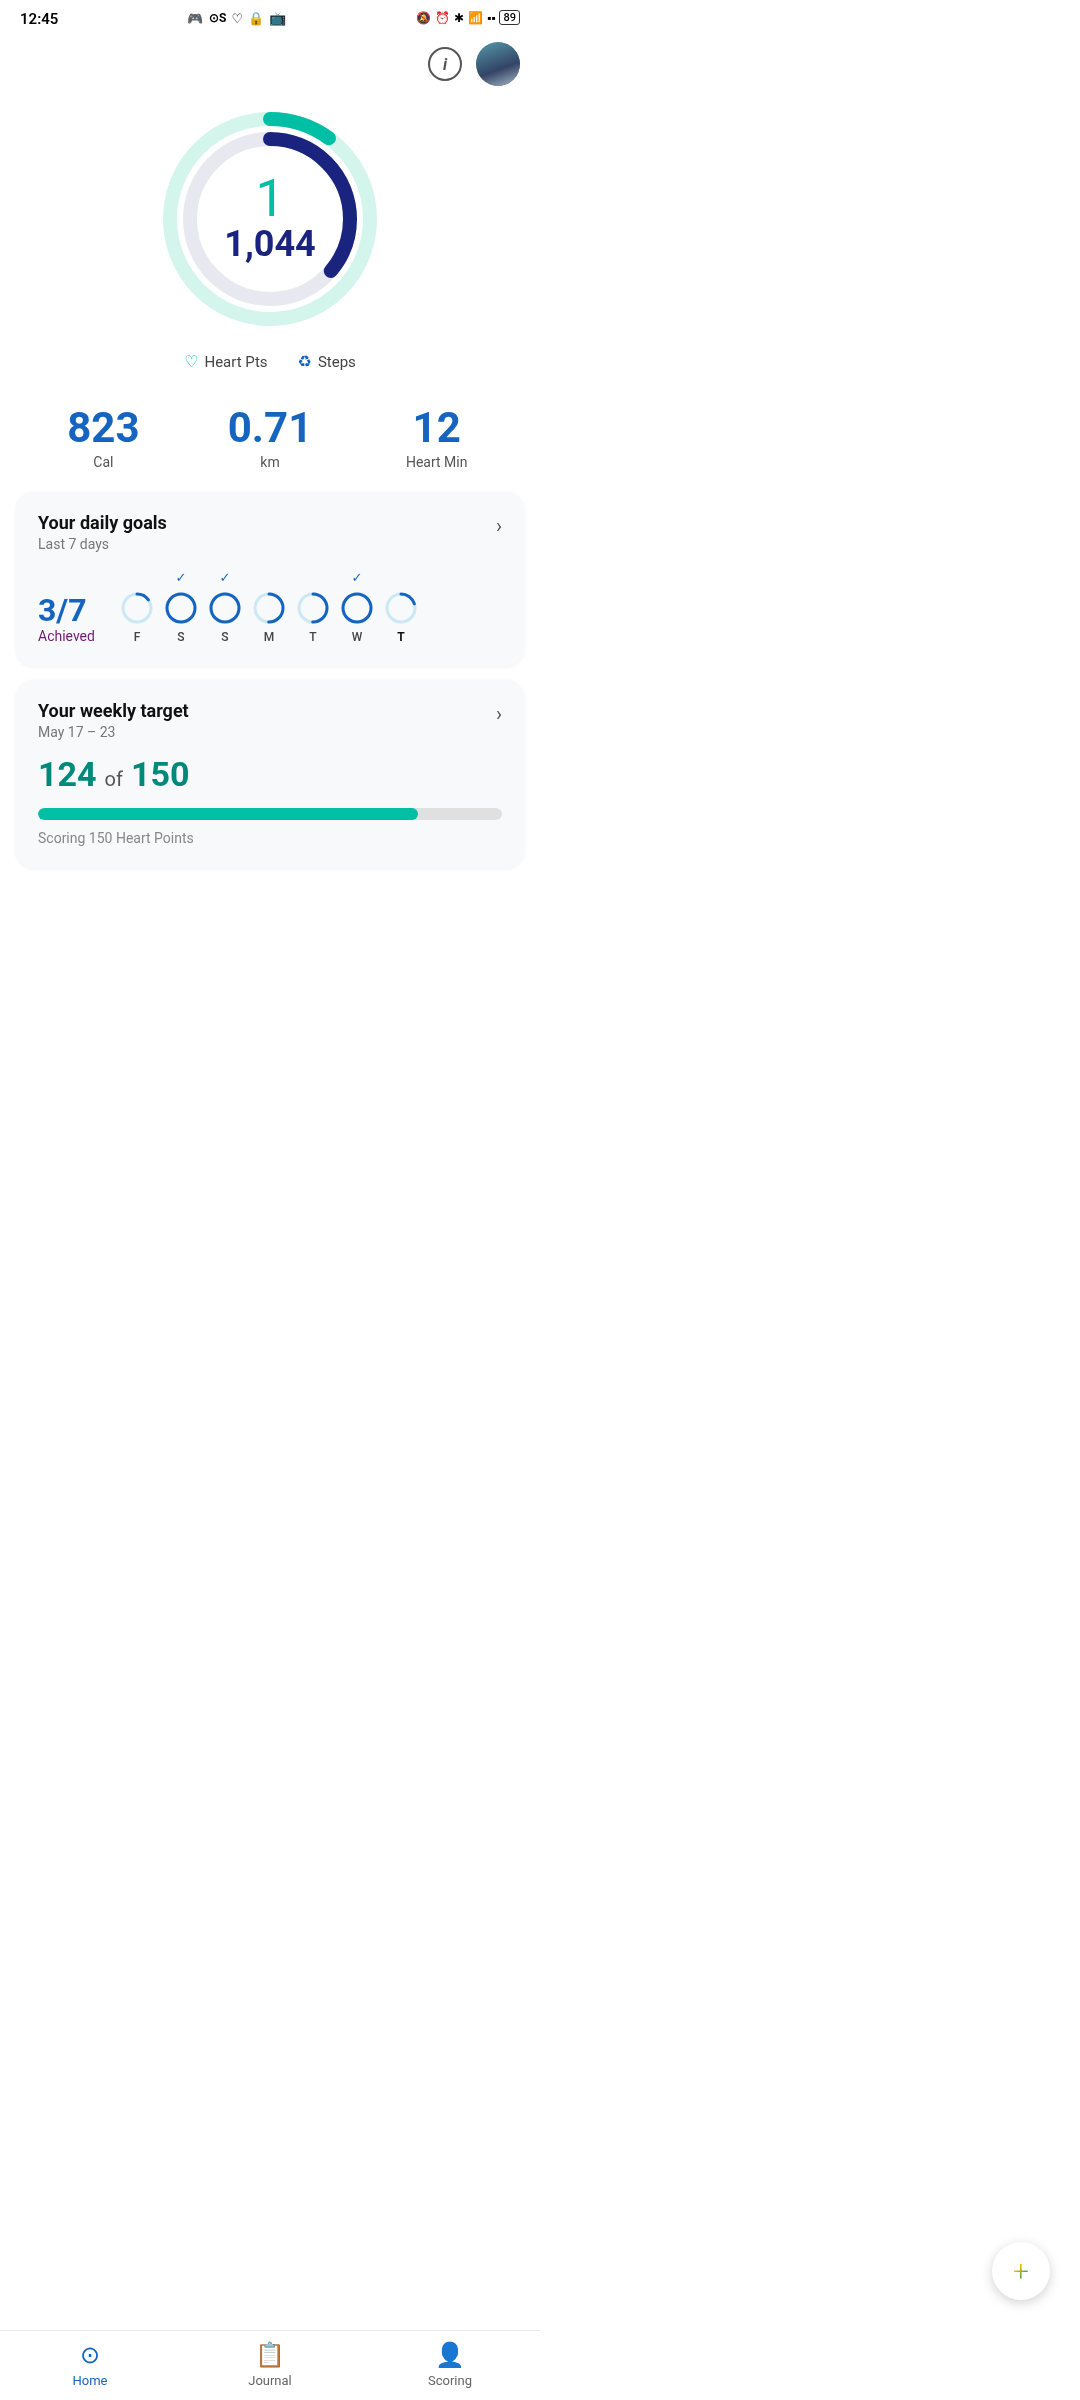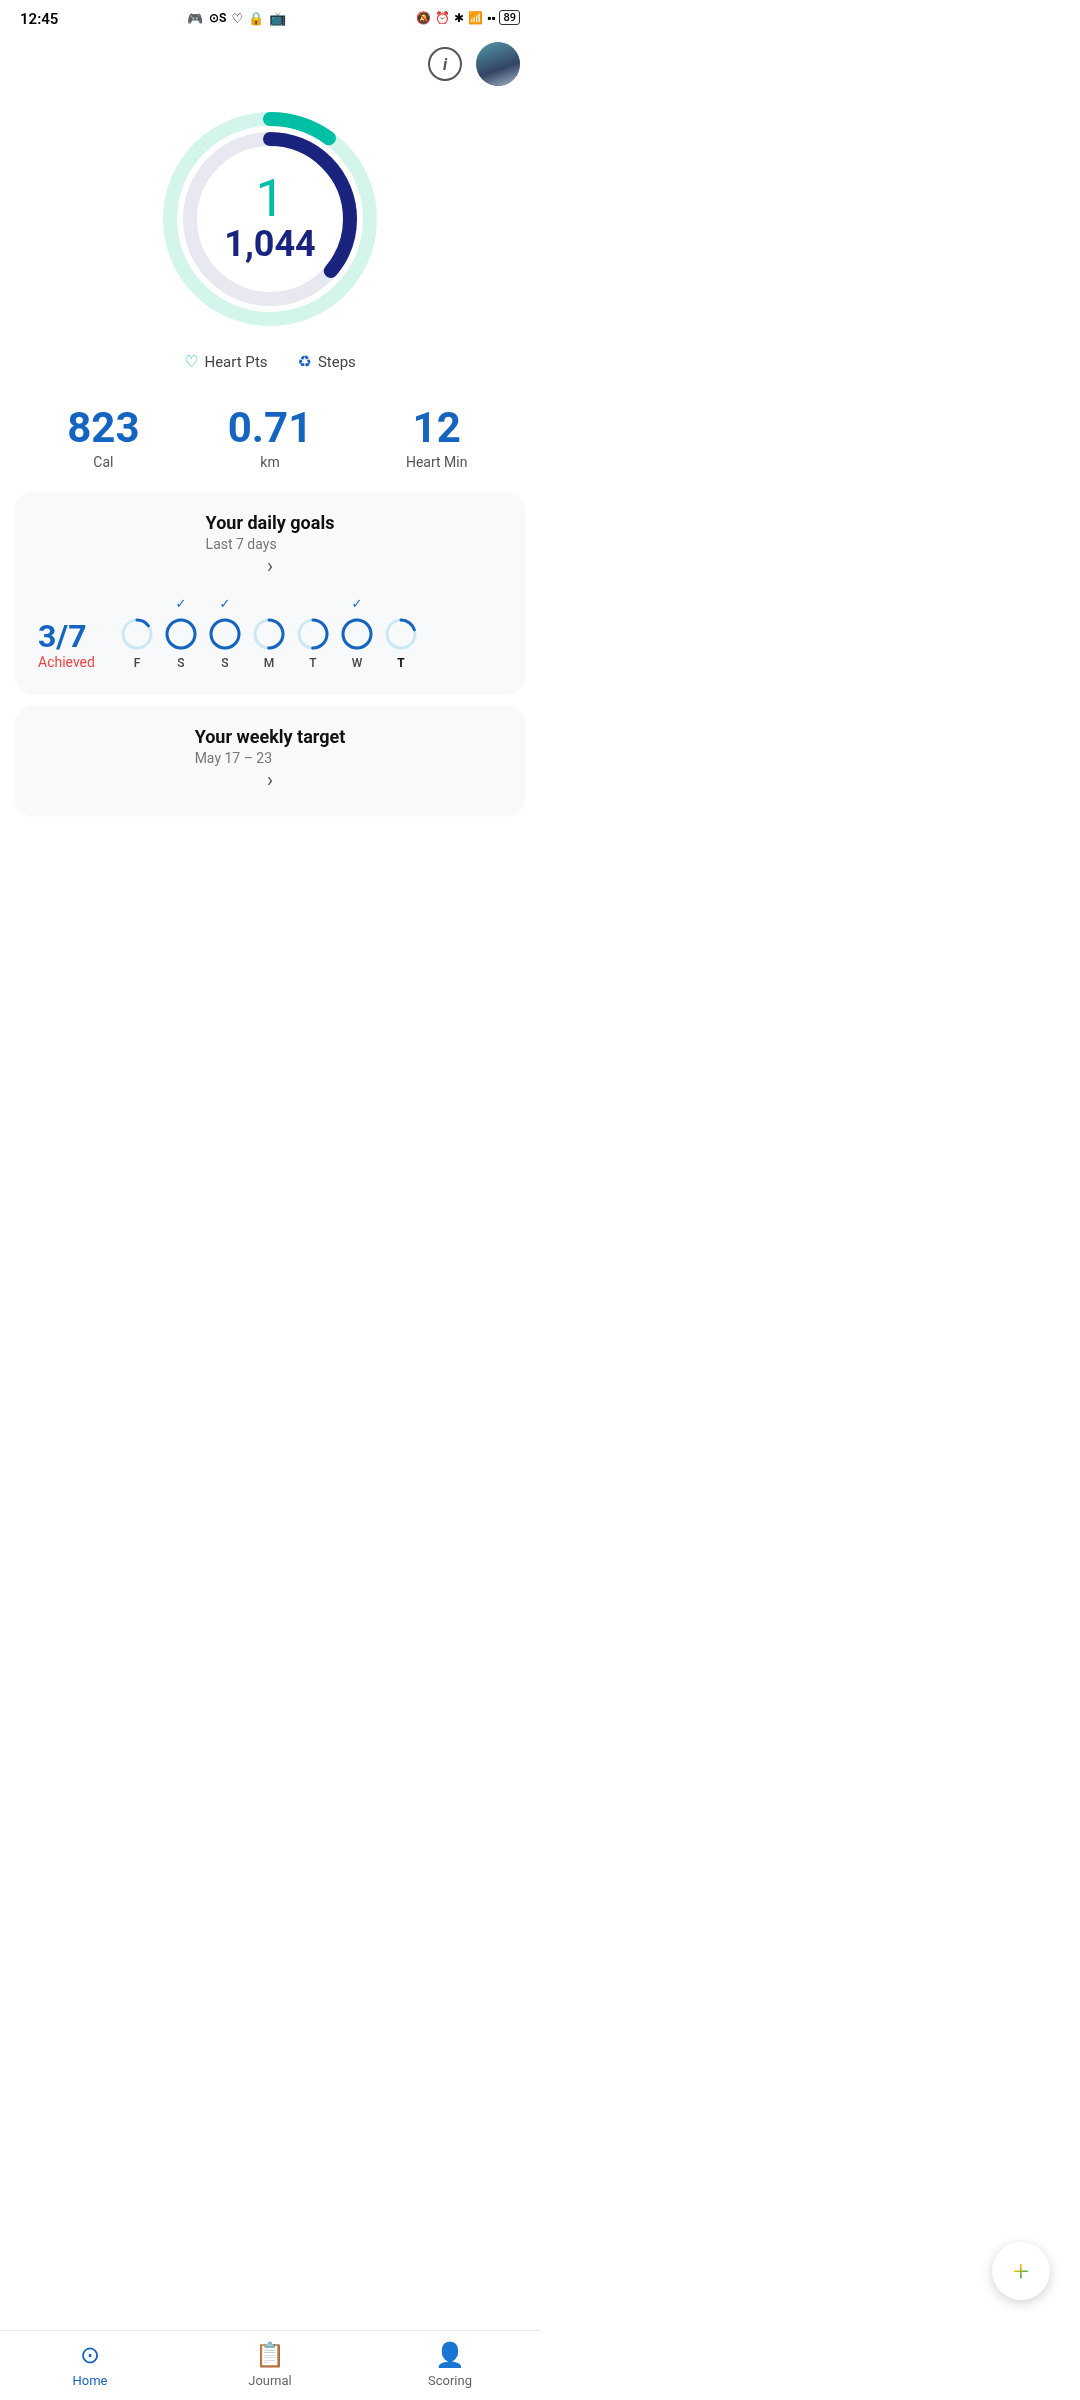--- a/index.html
+++ b/index.html
@@ -137,22 +137,21 @@
     .card {
       margin: 14px 16px;
       background: #f8f9fa;
       border-radius: 18px;
       padding: 20px 22px 22px;
       box-shadow: 0 1px 4px rgba(0,0,0,0.06);
     }
     .card-header {
       display: flex;
       justify-content: space-between;
-      align-items: center;
-      flex-direction: column;
+      align-items: flex-start;
     }
     .card-title {
       font-size: 18px;
       font-weight: 700;
       color: #111;
     }
     .card-subtitle {
       font-size: 14px;
       color: #777;
       margin-top: 3px;
@@ -171,21 +170,21 @@
       gap: 24px;
     }
     .achieved-count {
       font-size: 32px;
       font-weight: 700;
       color: #1565c0;
       line-height: 1;
     }
     .achieved-label {
       font-size: 14px;
-      color: #ef4444;
+      color: #701a75;
       margin-top: 2px;
     }
     .day-circles {
       display: flex;
       gap: 8px;
       align-items: flex-end;
     }
     .day-col {
       display: flex;
       flex-direction: column;
@@ -450,20 +449,31 @@
 </div>
 
 <div class="card">
   <div class="card-header">
     <div>
       <div class="card-title">Your weekly target</div>
       <div class="card-subtitle">May 17 – 23</div>
     </div>
     <span class="chevron">›</span>
   </div>
+  <div class="weekly-target-content">
+    <div class="target-nums">
+      <span class="target-current">124</span>
+      <span class="target-of">of</span>
+      <span class="target-total">150</span>
+    </div>
+    <div class="progress-bar-track">
+      <div class="progress-bar-fill" id="progress-fill" style="width: 82%;"></div>
+    </div>
+    <div class="target-note">Scoring 150 Heart Points</div>
+  </div>
 </div>
 
 <div class="bottom-spacer"></div>
 
 <div class="fab">
   <span class="fab-plus">+</span>
 </div>
 
 <div class="bottom-nav">
   <div class="nav-item active">

